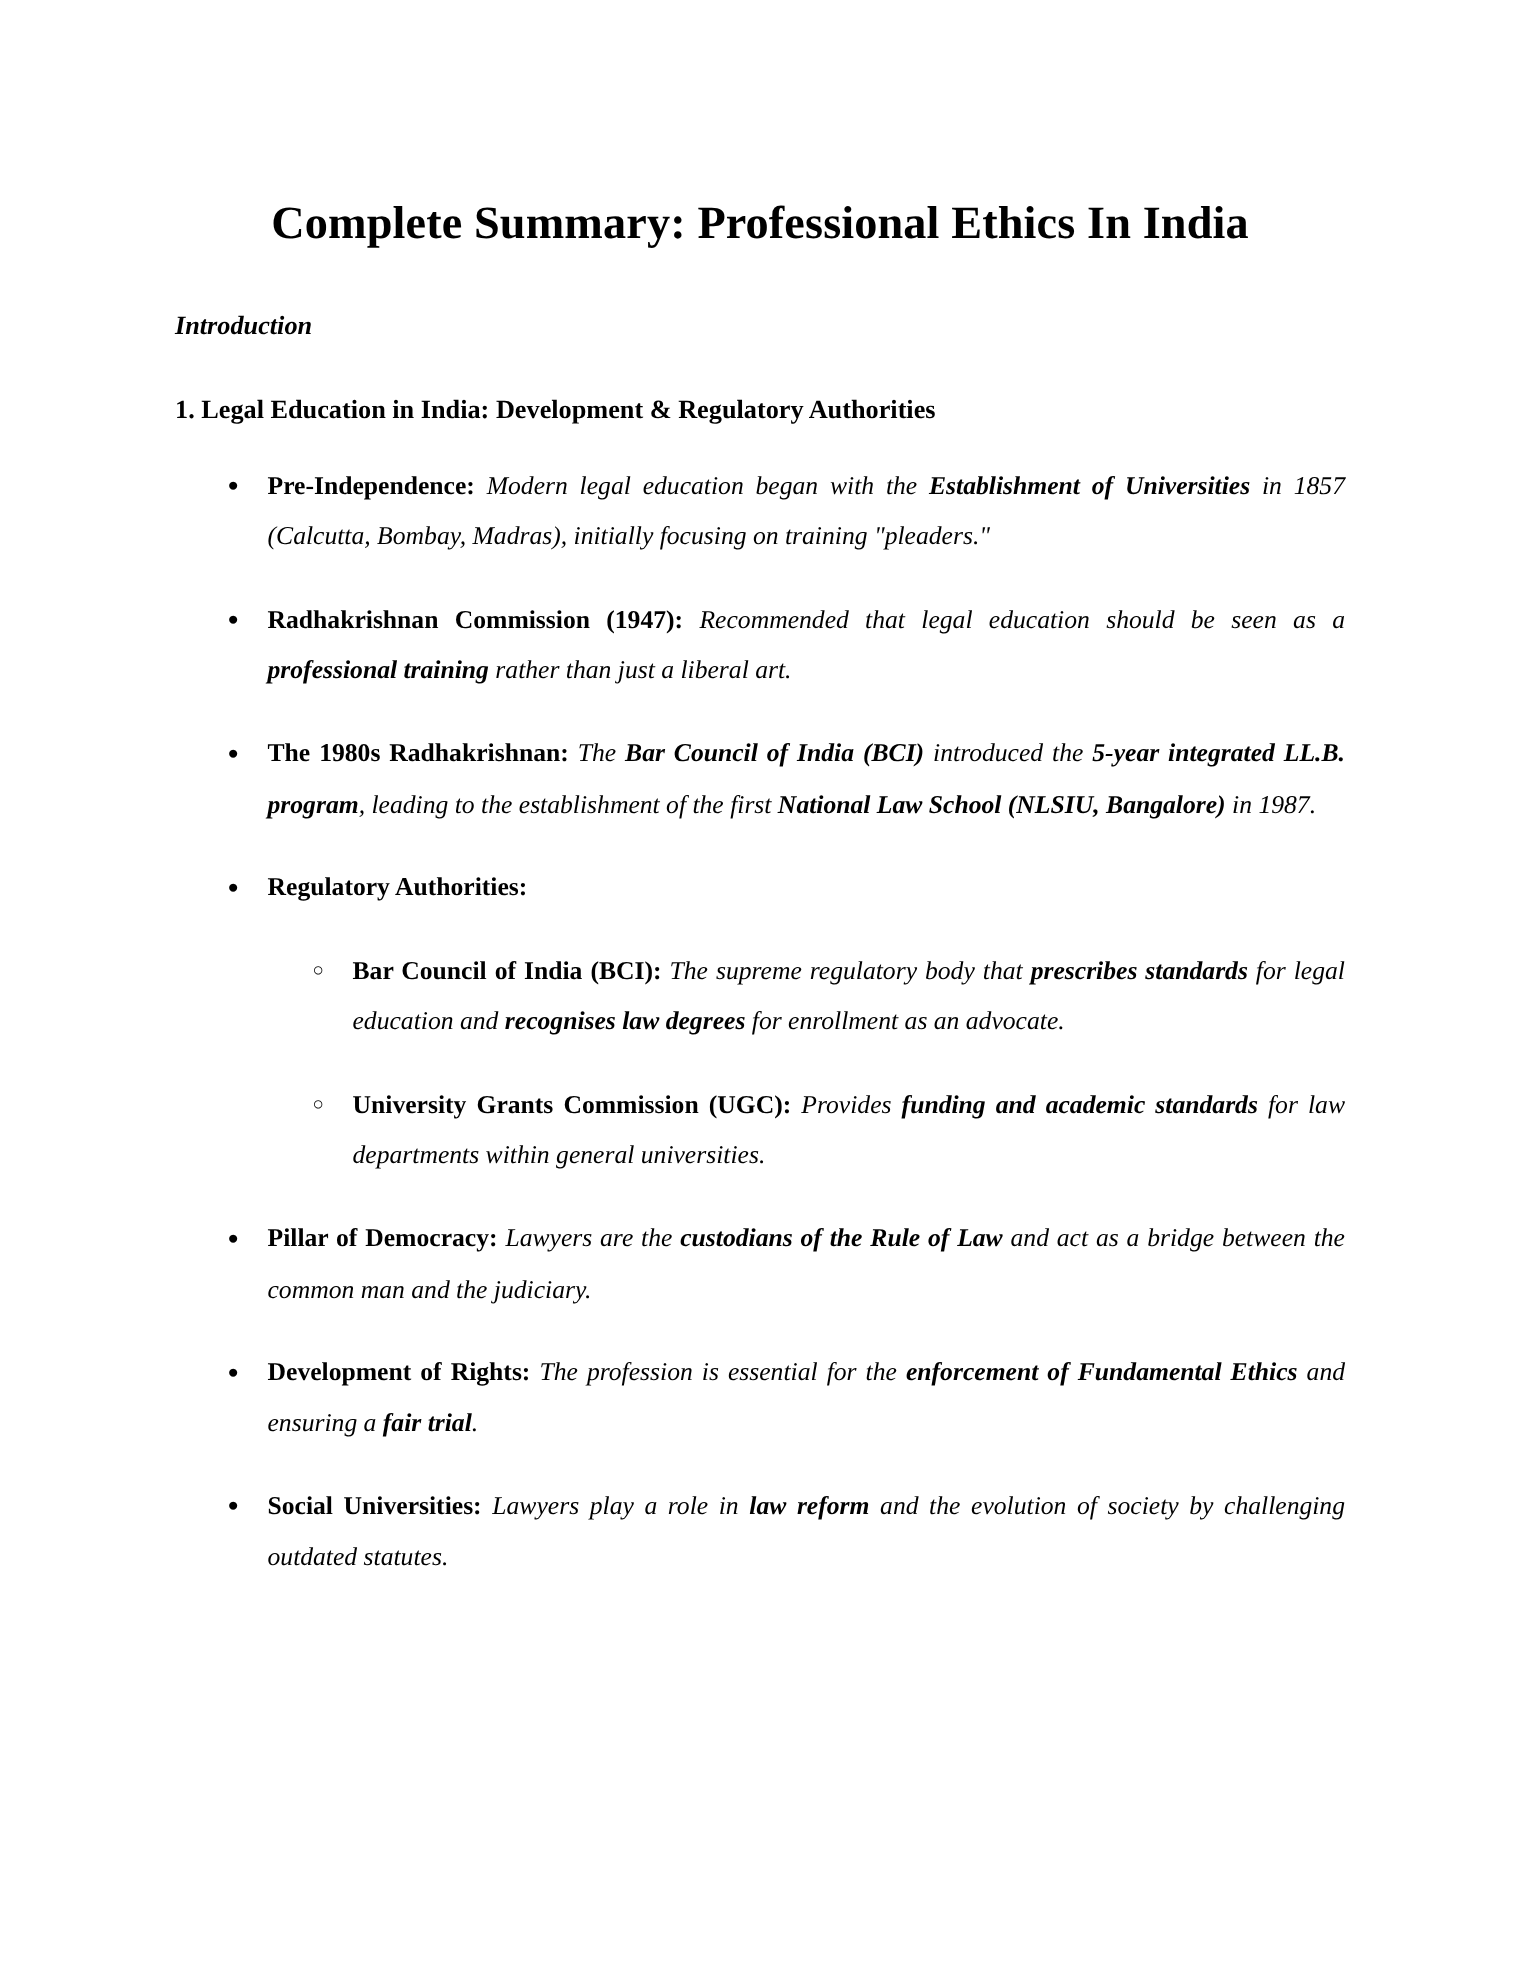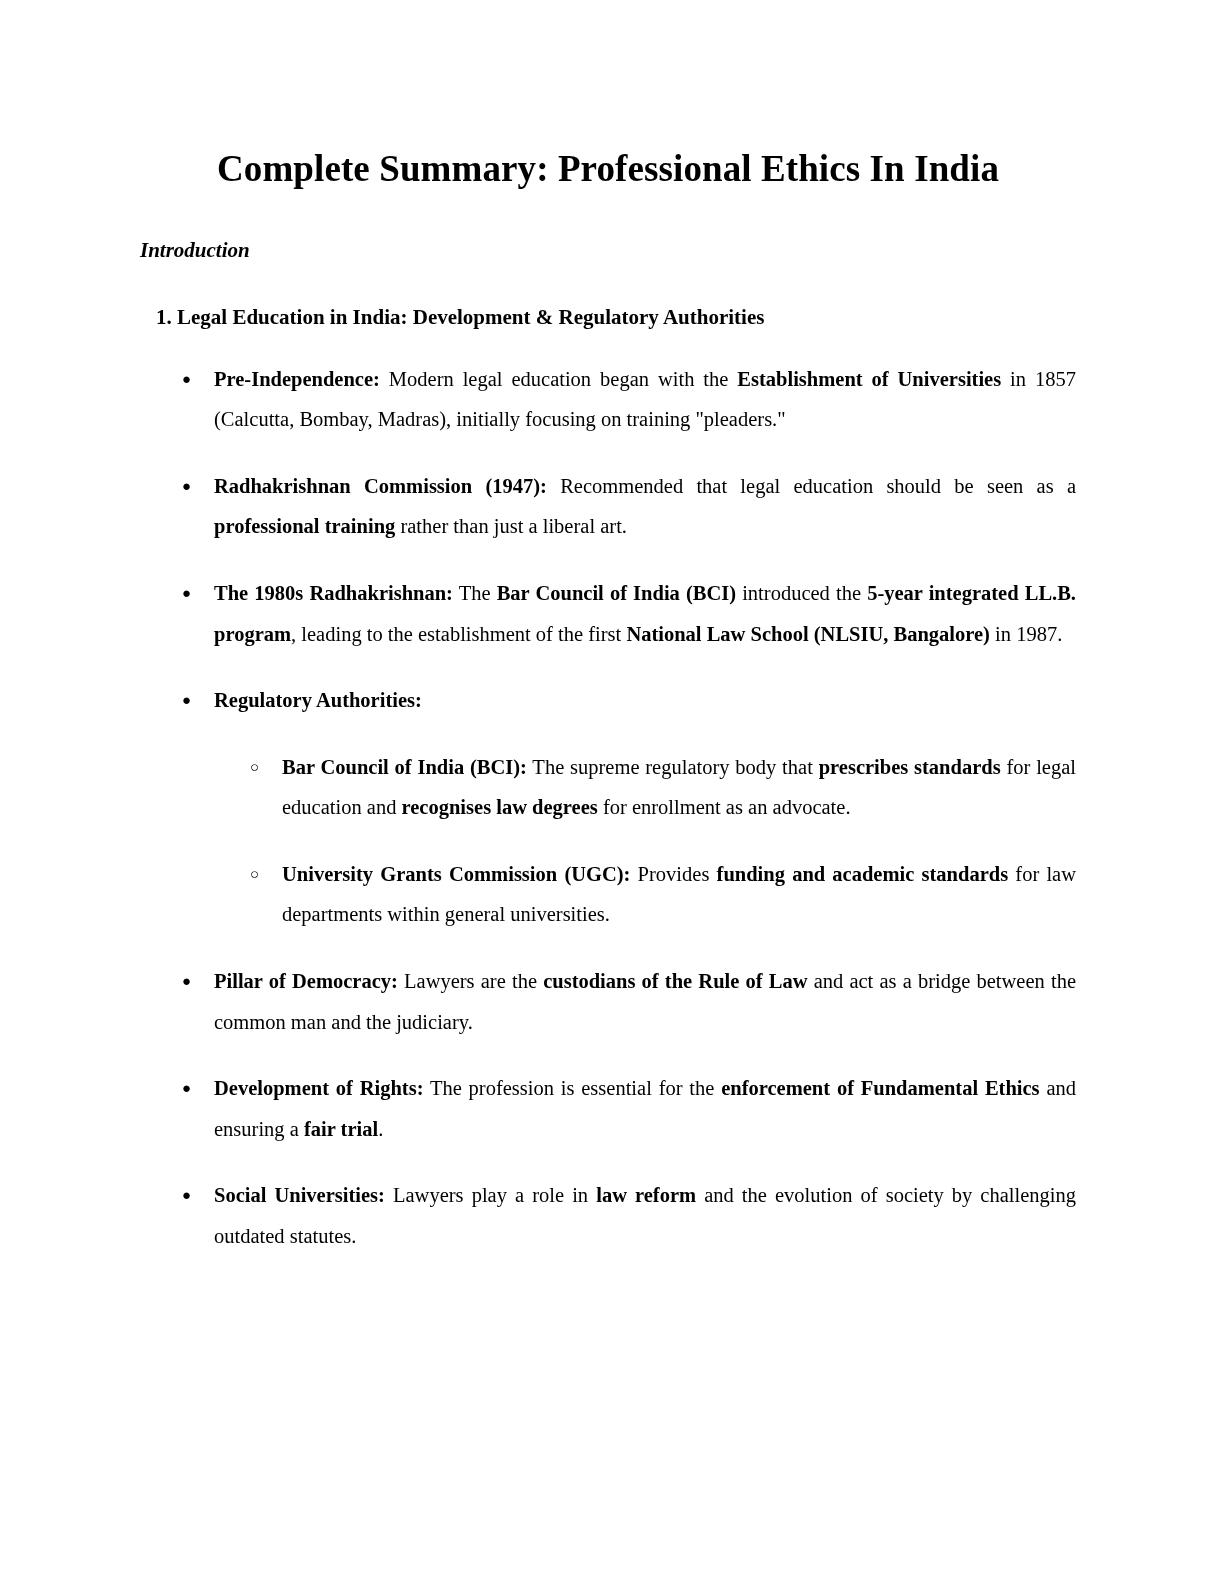--- a/index.html
+++ b/index.html
@@ -18,33 +18,33 @@
     min-height: 1584px;
     box-sizing: border-box;
     padding: 120px 148px 60px 140px;
   }
   .doc-title {
     font-family: "Liberation Serif", serif;
     font-size: 37px;
     font-weight: bold;
     text-align: center;
     letter-spacing: 0.1px;
-    margin: 26px 0 0 0;
+    margin: 36px 0 0 0;
     line-height: 1.25;
   }
   .subtitle {
     font-size: 21px;
     font-weight: bold;
     font-style: italic;
     margin: 46px 0 0 0;
   }
   .section-heading {
     font-size: 21px;
     font-weight: bold;
-    margin: 40px 0 0 16px;
+    margin: 40px 0 0 0;
     line-height: 1.4;
   }
   ul.level1 {
     list-style: none;
     margin: 0;
     padding: 0;
   }
   ul.level1 > li {
     position: relative;
     padding-left: 74px;
@@ -77,21 +77,21 @@
     position: absolute;
     left: 36px;
     top: 0;
     font-size: 15px;
     line-height: 2.7;
   }
   .sub-block {
     margin-top: 4px;
   }
   b { font-weight: bold; }
-  .para-text { display: inline; }
+  .para-text { display: inline; font-style: italic; }
 </style>
 </head>
 <body>
 
 <div class="page">
 
   <h1 class="doc-title">Complete Summary: Professional Ethics In India</h1>
 
   <div class="subtitle">Introduction</div>
 

